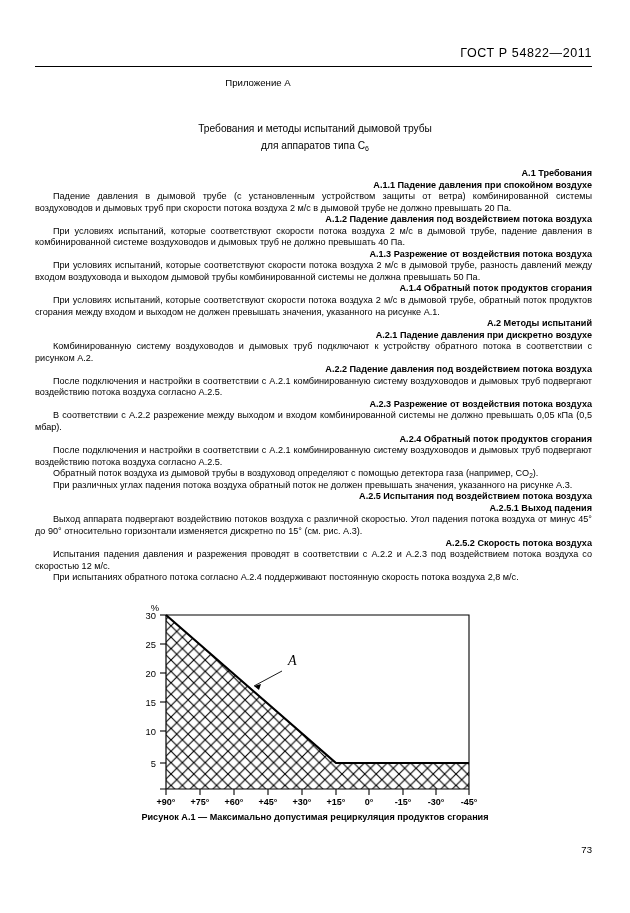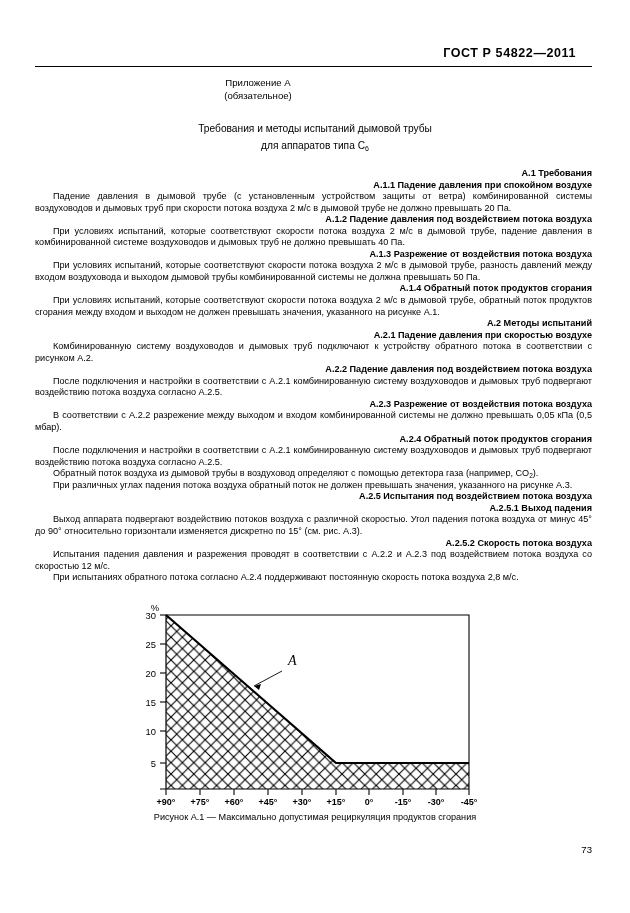--- a/index.html
+++ b/index.html
@@ -24,24 +24,24 @@
   
   .header {
     position: absolute;
     top: 46px;
     left: 35px;
     right: 38px;
     height: 22px;
   }
   .header-std {
     position: absolute;
-    right: 16px;
+    right: 0;
     top: 0;
     font-size: 12.5px;
-    font-weight: bold;
+    font-weight: normal;
     letter-spacing: 0.6px;
     white-space: nowrap;
   }
   .header-rule {
     position: absolute;
     left: 0;
     right: 0;
     top: 20px;
     border-bottom: 1.6px solid #000;
   }
@@ -116,20 +116,21 @@
     width: 630px;
     height: 205px;
   }
   .figure-caption {
     position: absolute;
     top: 812px;
     left: 0;
     width: 630px;
     text-align: center;
     font-size: 9.1px;
+    font-weight: bold;
   }
 
   svg.chart {
     display: block;
   }
 
   .page-number {
     position: absolute;
     right: 38px;
     bottom: 58px;
@@ -141,40 +142,39 @@
 
 <div class="page">
 
   <div class="header">
     <div class="header-std">ГОСТ Р 54822—2011</div>
     <div class="header-rule"></div>
   </div>
 
   <div class="annex-block">
     <div class="annex-line">Приложение А</div>
-    <div class="annex-line">(обязательное)</div>
   </div>
 
   <div class="doc-title">
     <div>Требования и методы испытаний дымовой трубы</div>
     <div><span>для аппаратов типа C</span><sub>6</sub></div>
   </div>
 
   <div class="body-text" id="body-content">
       <p class="para heading">А.1  Требования</p>
       <p class="para heading">А.1.1  Падение давления при спокойном воздухе</p>
       <p class="para indent">Падение давления в дымовой трубе (с установленным устройством защиты от ветра) комбинированной системы воздуховодов и дымовых труб при скорости потока воздуха 2 м/с в дымовой трубе не должно превышать 20 Па.</p>
       <p class="para heading">А.1.2  Падение давления под воздействием потока воздуха</p>
       <p class="para indent">При условиях испытаний, которые соответствуют скорости потока воздуха 2 м/с в дымовой трубе, падение давления в комбинированной системе воздуховодов и дымовых труб не должно превышать 40 Па.</p>
       <p class="para heading">А.1.3  Разрежение от воздействия потока воздуха</p>
       <p class="para indent">При условиях испытаний, которые соответствуют скорости потока воздуха 2 м/с в дымовой трубе, разность давлений между входом воздуховода и выходом дымовой трубы комбинированной системы не должна превышать 50 Па.</p>
       <p class="para heading">А.1.4 Обратный поток продуктов сгорания</p>
       <p class="para indent">При условиях испытаний, которые соответствуют скорости потока воздуха 2 м/с в дымовой трубе, обратный поток продуктов сгорания между входом и выходом не должен превышать значения, указанного на рисунке А.1.</p>
       <p class="para heading">А.2  Методы испытаний</p>
-      <p class="para heading">А.2.1 Падение давления при скоростью воздухе</p>
+      <p class="para heading">А.2.1 Падение давления при дискретно воздухе</p>
       <p class="para indent">Комбинированную систему воздуховодов и дымовых труб подключают к устройству обратного потока в соответствии с рисунком А.2.</p>
       <p class="para heading">А.2.2  Падение давления под воздействием потока воздуха</p>
       <p class="para indent">После подключения и настройки в соответствии с А.2.1 комбинированную систему воздуховодов и дымовых труб подвергают воздействию потока воздуха согласно А.2.5.</p>
       <p class="para heading">А.2.3 Разрежение от воздействия потока воздуха</p>
       <p class="para indent">В соответствии с А.2.2 разрежение между выходом и входом комбинированной системы не должно превышать 0,05 кПа (0,5 мбар).</p>
       <p class="para heading">А.2.4 Обратный поток продуктов сгорания</p>
       <p class="para indent">После подключения и настройки в соответствии с А.2.1 комбинированную систему воздуховодов и дымовых труб подвергают воздействию потока воздуха согласно А.2.5.</p>
       <p class="para indent">Обратный поток воздуха из дымовой трубы в воздуховод определяют с помощью детектора газа (например, CO<sub>2</sub>).</p>
       <p class="para indent">При различных углах падения потока воздуха обратный поток не должен превышать значения, указанного на рисунке А.3.</p>
       <p class="para heading">А.2.5 Испытания под воздействием потока воздуха</p>

